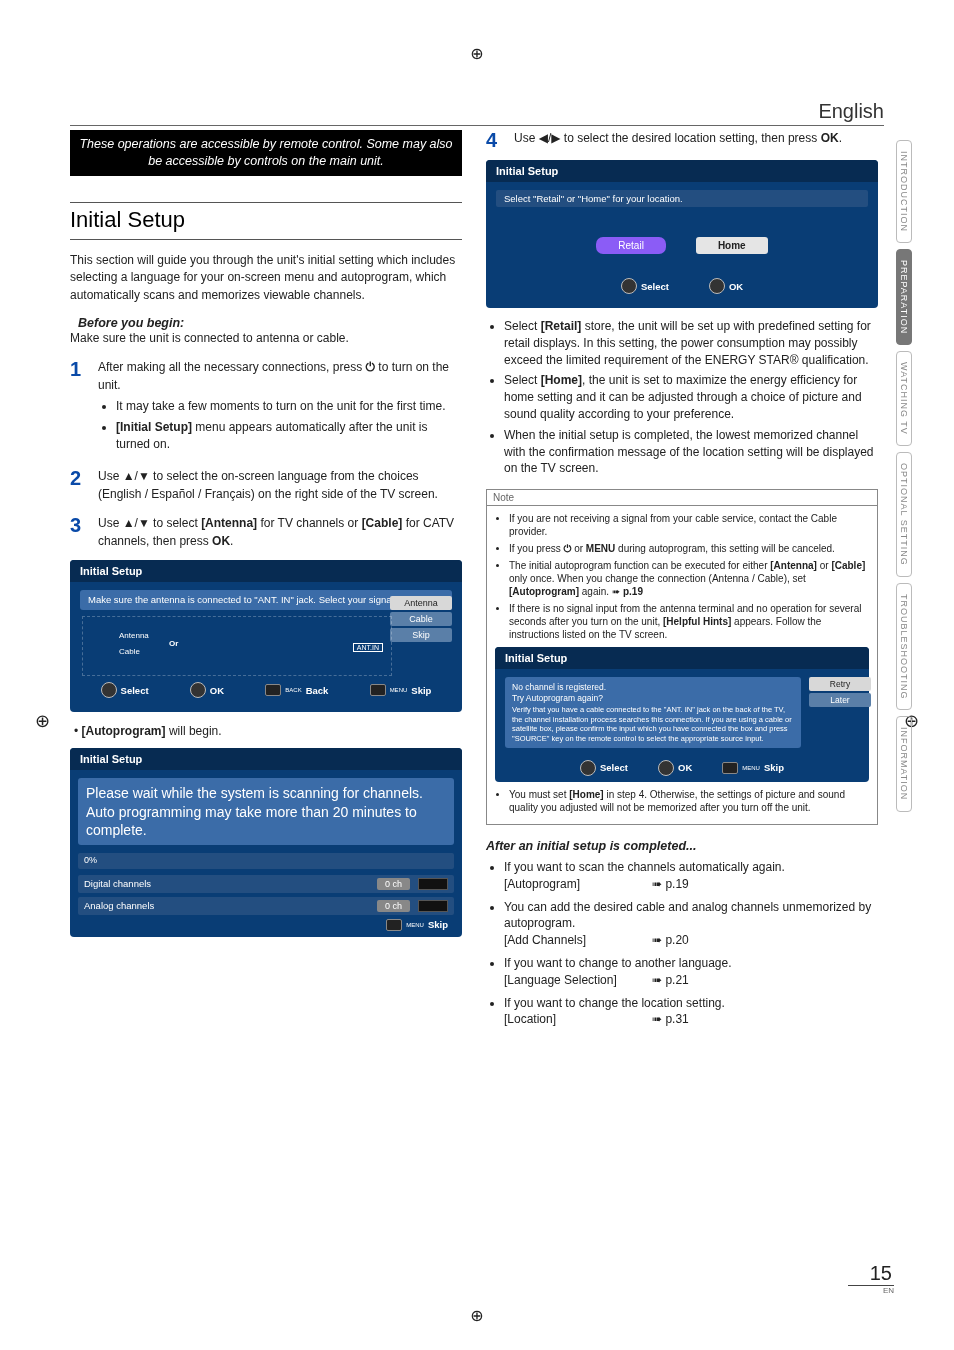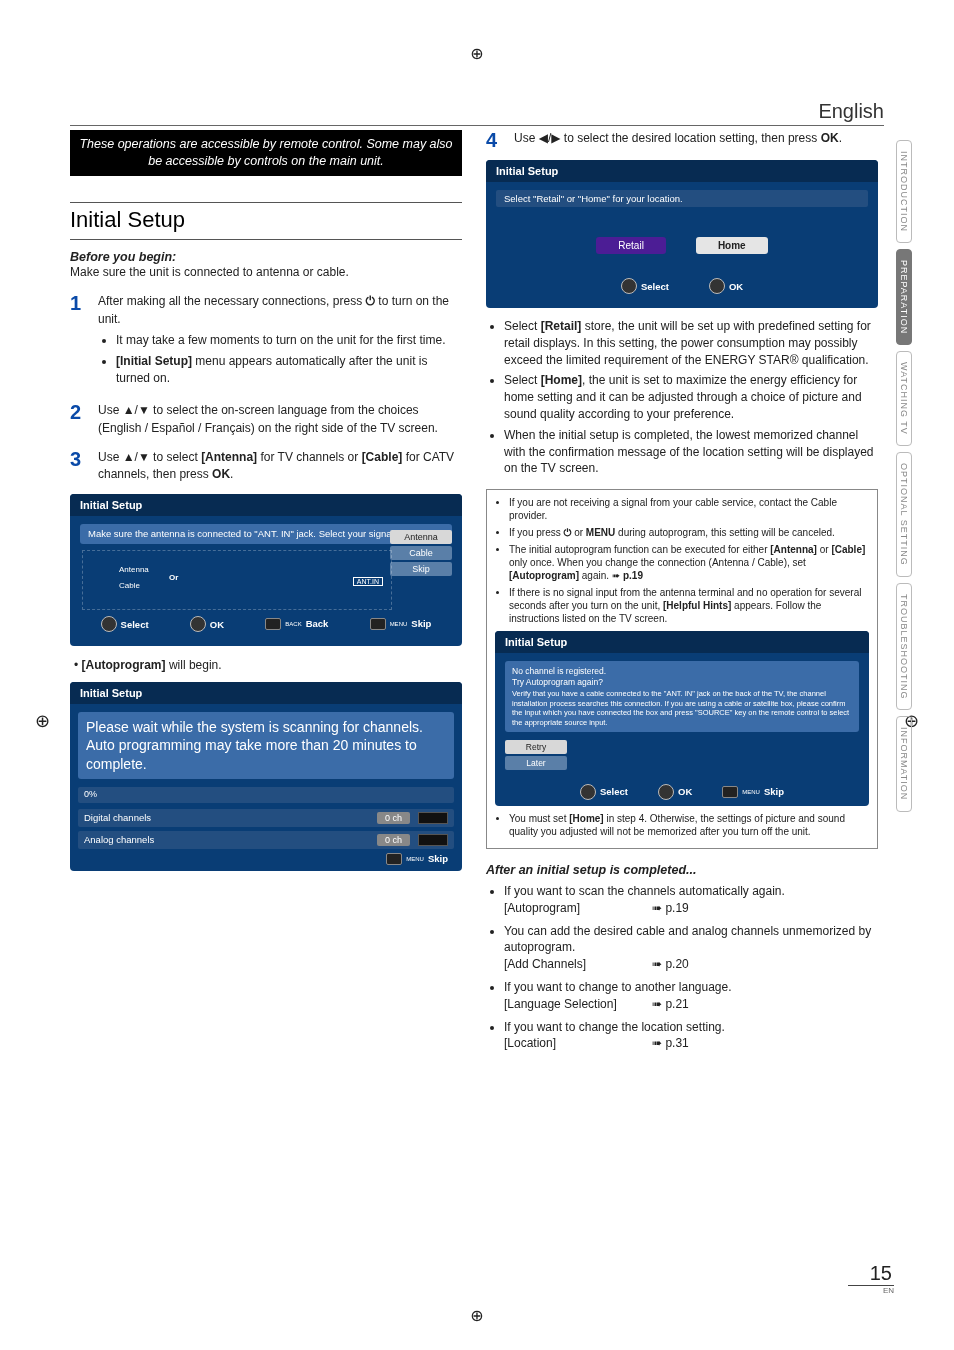--- a/index.html
+++ b/index.html
@@ -73,21 +73,21 @@
     margin-bottom: 26px;
   }
   hr.thin { border:none; border-top:1px solid #555; margin: 2px 0 4px 0;}
   h2.section {
     font-weight: normal;
     font-size: 22px;
     margin: 0 0 6px 0;
     color:#000;
   }
   .body-text { font-size: 12px; line-height:1.45; color:#222; }
-  .before { font-style: italic; font-weight:bold; font-size:12.5px; margin-top:10px; }
+  .before { font-style: italic; font-weight:bold; font-size:12.5px; margin-top:10px;margin-left:8px; }
   .step-row { display:flex; gap:10px; margin-top:12px; align-items:flex-start; }
   .step-num {
     color:#0a4aa8; font-size:20px; font-weight:bold; line-height:1;
     width:18px; text-align:left; flex-shrink:0;
   }
   .step-body { font-size:12px; line-height:1.45; flex:1; }
   .sub-bullets { margin: 4px 0 0 4px; padding:0; }
   .sub-bullets li { list-style: disc; margin-left: 14px; font-size:12px; line-height:1.4; margin-bottom:4px; }
 
   .tv-panel {
@@ -135,21 +135,21 @@
   .progress-box { background:#3b6ca8; padding:6px 8px; border-radius:3px; font-size:14px; line-height:1.3; margin:8px;}
   .track { background:#234e80; height:16px; border-radius:2px; margin:6px 8px; position:relative; color:#fff; font-size:9px;}
   .track span { position:absolute; left:6px; top:2px;}
   .ch-row { display:flex; align-items:center; gap:8px; background:#234e80; margin:4px 8px; padding:3px 6px; border-radius:2px;}
   .ch-row .bar { background:#888; color:#fff; font-size:9px; padding:1px 8px; border-radius:2px;}
   .ch-row .mini { width:28px; height:10px; background:#111; border:1px solid #555;}
   .ch-row .lab { flex:1; font-size:9.5px;}
 
   .loc-row { display:flex; justify-content:center; gap:30px; margin:30px 0 24px 0;}
   .loc-btn { font-size:10px; padding:3px 22px; border-radius:3px;}
-  .loc-btn.sel { background:#4c1d95; color:#fff;}
+  .loc-btn.sel { background:#8b5cf6; color:#fff;border-radius:7px;}
   .loc-btn.un { background:#e5e5e5; color:#222;font-weight:bold;}
 
   .note-box { border:1px solid #888; margin-top:12px; font-size:10px;}
   .note-box .note-head { border-bottom:1px solid #888; padding:2px 6px; color:#666; font-size:10px;}
   .note-box .note-body { padding:6px 8px;}
   .note-box ul { margin:0; padding-left:14px;}
   .note-box li { margin-bottom:4px; line-height:1.3;}
 
   .after-head { font-style:italic; font-weight:bold; font-size:12.5px; margin:14px 0 6px 0;}
   .after-list li { list-style:disc; margin-left:18px; font-size:12px; line-height:1.4; margin-bottom:6px;}
@@ -185,20 +185,21 @@
 
   <div class="columns">
 
     <div class="col">
       <div class="note-banner">These operations are accessible by remote control. Some may also be accessible by controls on the main unit.</div>
 
       <hr class="thin">
       <h2 class="section">Initial Setup</h2>
       <hr class="thin">
 
+      <p class="body-text">This section will guide you through the unit's initial setting which includes selecting a language for your on-screen menu and autoprogram, which automatically scans and memorizes viewable channels.</p>
 
       <div class="before">Before you begin:</div>
       <div class="body-text">Make sure the unit is connected to antenna or cable.</div>
 
       <div class="step-row">
         <div class="step-num">1</div>
         <div class="step-body">
           <span>After making all the necessary connections, press </span><b>⏻</b><span> to turn on the unit.</span>
           <ul class="sub-bullets">
             <li>It may take a few moments to turn on the unit for the first time.</li>
@@ -321,31 +322,32 @@
         </div>
       </div>
 
       <ul class="sub-bullets" style="margin-top:10px;">
         <li>Select <b>[Retail]</b> store, the unit will be set up with predefined setting for retail displays. In this setting, the power consumption may possibly exceed the limited requirement of the ENERGY STAR® qualification.</li>
         <li>Select <b>[Home]</b>, the unit is set to maximize the energy efficiency for home setting and it can be adjusted through a choice of picture and sound quality according to your preference.</li>
         <li>When the initial setup is completed, the lowest memorized channel with the confirmation message of the location setting will be displayed on the TV screen.</li>
       </ul>
 
       <div class="note-box">
+        <div class="note-head">Note</div>
         <div class="note-body">
           <ul>
             <li>If you are not receiving a signal from your cable service, contact the Cable provider.</li>
             <li>If you press <b>⏻</b> or <b>MENU</b> during autoprogram, this setting will be canceled.</li>
             <li>The initial autoprogram function can be executed for either <b>[Antenna]</b> or <b>[Cable]</b> only once. When you change the connection (Antenna / Cable), set <b>[Autoprogram]</b> again. ➠ <b>p.19</b></li>
             <li>If there is no signal input from the antenna terminal and no operation for several seconds after you turn on the unit, <b>[Helpful Hints]</b> appears. Follow the instructions listed on the TV screen.</li>
           </ul>
 
           <div class="tv-panel" style="position:relative; margin-top:6px;">
             <div class="tv-title">Initial Setup</div>
-            <div class="tv-inner" style="display:flex; gap:8px;flex-direction:column;">
+            <div class="tv-inner" style="display:flex; gap:8px;">
               <div style="flex:1;background:#3b6ca8;border-radius:3px;padding:5px 7px;font-size:8.5px;line-height:1.25;">
                 <div>No channel is registered.</div>
                 <div>Try Autoprogram again?</div>
                 <div style="font-size:7.5px;margin-top:2px;">Verify that you have a cable connected to the "ANT. IN" jack on the back of the TV, the channel installation process searches this connection. If you are using a cable or satellite box, please confirm the input which you have connected the box and press "SOURCE" key on the remote control to select the appropriate source input.</div>
               </div>
               <div style="width:50px;">
                 <div class="tv-side-item sel" style="font-size:8.5px;text-align:center;">Retry</div>
                 <div class="tv-side-item" style="font-size:8.5px;">Later</div>
               </div>
             </div>

